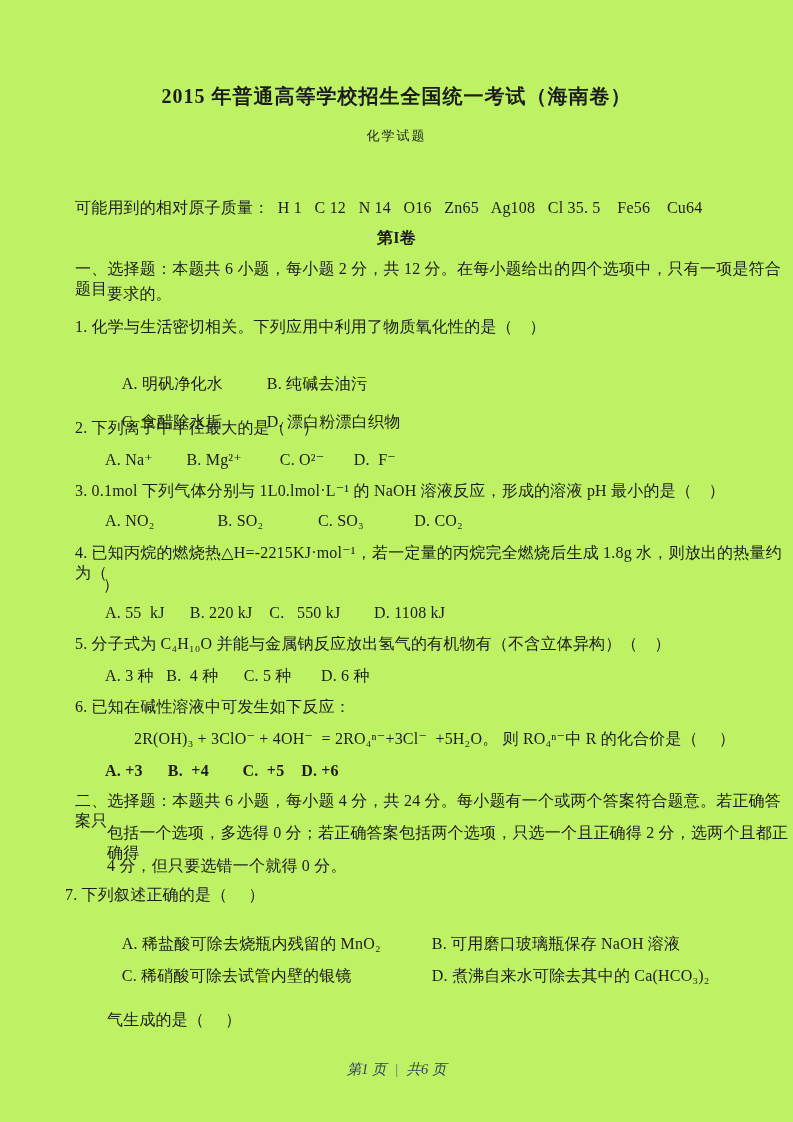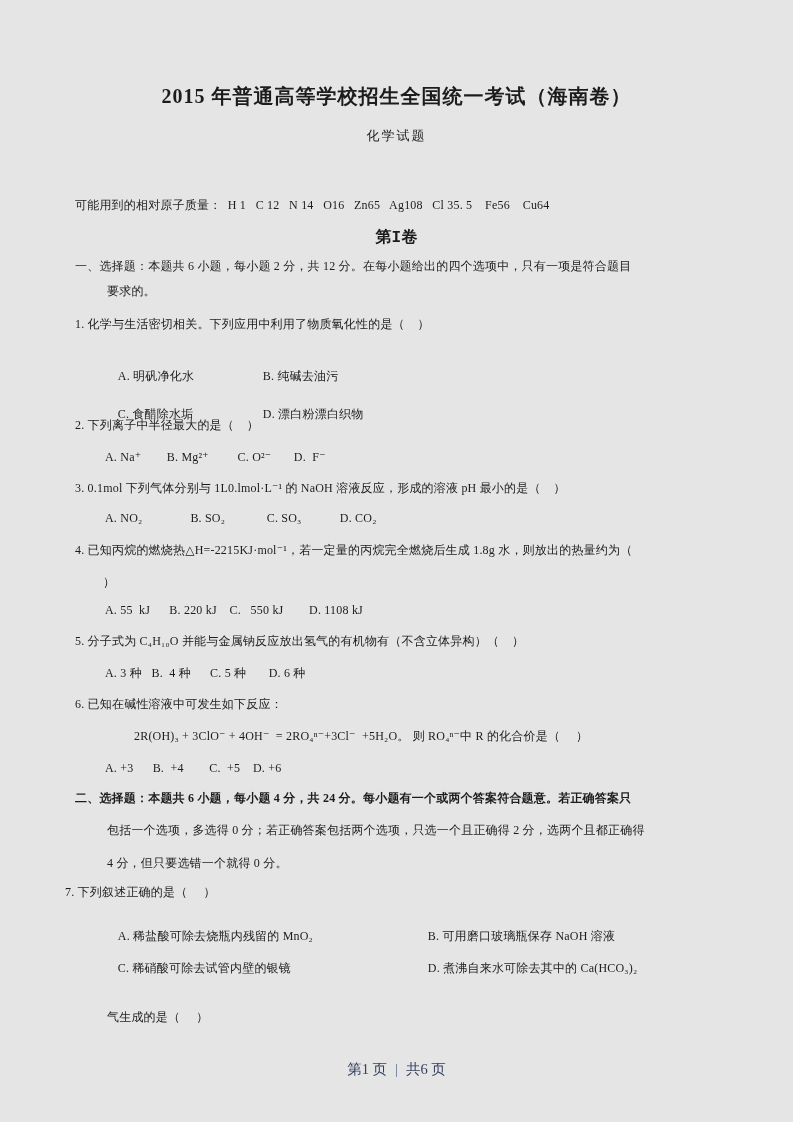--- a/index.html
+++ b/index.html
@@ -4,29 +4,29 @@
 <style>
   html, body {
     margin: 0;
     padding: 0;
     background: #ffffff;
   }
   .page {
     position: relative;
     width: 793px;
     height: 1122px;
-    background: #e5e5e5;
+    background: #bef264;
     font-family: "Liberation Serif", "DejaVu Serif", serif;
     color: #1c1c1c;
     overflow: hidden;
   }
   .line {
     position: absolute;
     white-space: pre-wrap;
-    font-size: 12px;
+    font-size: 16px;
     line-height: 1.25;
     letter-spacing: 0.2px;
   }
   .centered {
     left: 0;
     right: 0;
     text-align: center;
   }
   .title {
     font-size: 20px;
@@ -51,38 +51,39 @@
     width: 310px;
   }
   .footer {
     position: absolute;
     left: 0;
     right: 0;
     top: 1060px;
     text-align: center;
     font-size: 14.5px;
     color: #33415f;
+    font-style: italic;
   }
   .footer .sep {
     color: #5a6b8c;
     margin: 0 8px;
   }
 </style>
 </head>
 <body>
 
 <div class="page">
 
   <div class="line centered title" style="top:84px;">2015 年普通高等学校招生全国统一考试（海南卷）</div>
 
   <div class="line centered subtitle" style="top:128px;">化学试题</div>
 
   <div class="line" style="top:198px; left:75px;">可能用到的相对原子质量：  H 1   C 12   N 14   O16   Zn65   Ag108   Cl 35. 5    Fe56    Cu64</div>
 
-  <div class="line centered part-heading" style="top:228px;font-family:Liberation Mono, monospace;">第I卷</div>
+  <div class="line centered part-heading" style="top:228px;">第I卷</div>
 
   <div class="line" style="top:259px; left:75px;">一、选择题：本题共 6 小题，每小题 2 分，共 12 分。在每小题给出的四个选项中，只有一项是符合题目</div>
   <div class="line" style="top:284px; left:107px;">要求的。</div>
 
   <div class="line" style="top:317px; left:75px;">1. 化学与生活密切相关。下列应用中利用了物质氧化性的是（    ）</div>
   <div class="line" style="top:354px; left:105px;">
     <span class="opt-col-narrow">A. 明矾净化水</span><span>B. 纯碱去油污</span>
   </div>
   <div class="line" style="top:392px; left:105px;">
     <span class="opt-col-narrow">C. 食醋除水垢</span><span>D. 漂白粉漂白织物</span>
@@ -96,23 +97,23 @@
 
   <div class="line" style="top:543px; left:75px;">4. 已知丙烷的燃烧热△H=-2215KJ·mol⁻¹，若一定量的丙烷完全燃烧后生成 1.8g 水，则放出的热量约为（</div>
   <div class="line" style="top:575px; left:103px;">）</div>
   <div class="line" style="top:603px; left:105px;">A. 55  kJ      B. 220 kJ    C.   550 kJ        D. 1108 kJ</div>
 
   <div class="line" style="top:634px; left:75px;">5. 分子式为 C₄H₁₀O 并能与金属钠反应放出氢气的有机物有（不含立体异构）（    ）</div>
   <div class="line" style="top:666px; left:105px;text-align:right;">A. 3 种   B.  4 种      C. 5 种       D. 6 种</div>
 
   <div class="line" style="top:697px; left:75px;">6. 已知在碱性溶液中可发生如下反应：</div>
   <div class="line" style="top:729px; left:88px;margin-left:46px;">2R(OH)₃ + 3ClO⁻ + 4OH⁻  = 2RO₄ⁿ⁻+3Cl⁻  +5H₂O。 则 RO₄ⁿ⁻中 R 的化合价是（     ）</div>
-  <div class="line" style="top:761px; left:105px;">A. +3      B.  +4        C.  +5    D. +6</div>
+  <div class="line" style="top:761px; left:105px;font-weight:bold;">A. +3      B.  +4        C.  +5    D. +6</div>
 
-  <div class="line" style="top:791px; left:75px;font-weight:bold;">二、选择题：本题共 6 小题，每小题 4 分，共 24 分。每小题有一个或两个答案符合题意。若正确答案只</div>
+  <div class="line" style="top:791px; left:75px;">二、选择题：本题共 6 小题，每小题 4 分，共 24 分。每小题有一个或两个答案符合题意。若正确答案只</div>
   <div class="line" style="top:823px; left:107px;">包括一个选项，多选得 0 分；若正确答案包括两个选项，只选一个且正确得 2 分，选两个且都正确得</div>
   <div class="line" style="top:856px; left:107px;">4 分，但只要选错一个就得 0 分。</div>
 
   <div class="line" style="top:885px; left:65px;">7. 下列叙述正确的是（     ）</div>
   <div class="line" style="top:946px; left:105px;">
     <span class="opt-col-wide">C. 稀硝酸可除去试管内壁的银镜</span><span>D. 煮沸自来水可除去其中的 Ca(HCO₃)₂</span>
   </div>
   <div class="line" style="top:914px; left:105px;">
     <span class="opt-col-wide">A. 稀盐酸可除去烧瓶内残留的 MnO₂</span><span>B. 可用磨口玻璃瓶保存 NaOH 溶液</span>
   </div>

